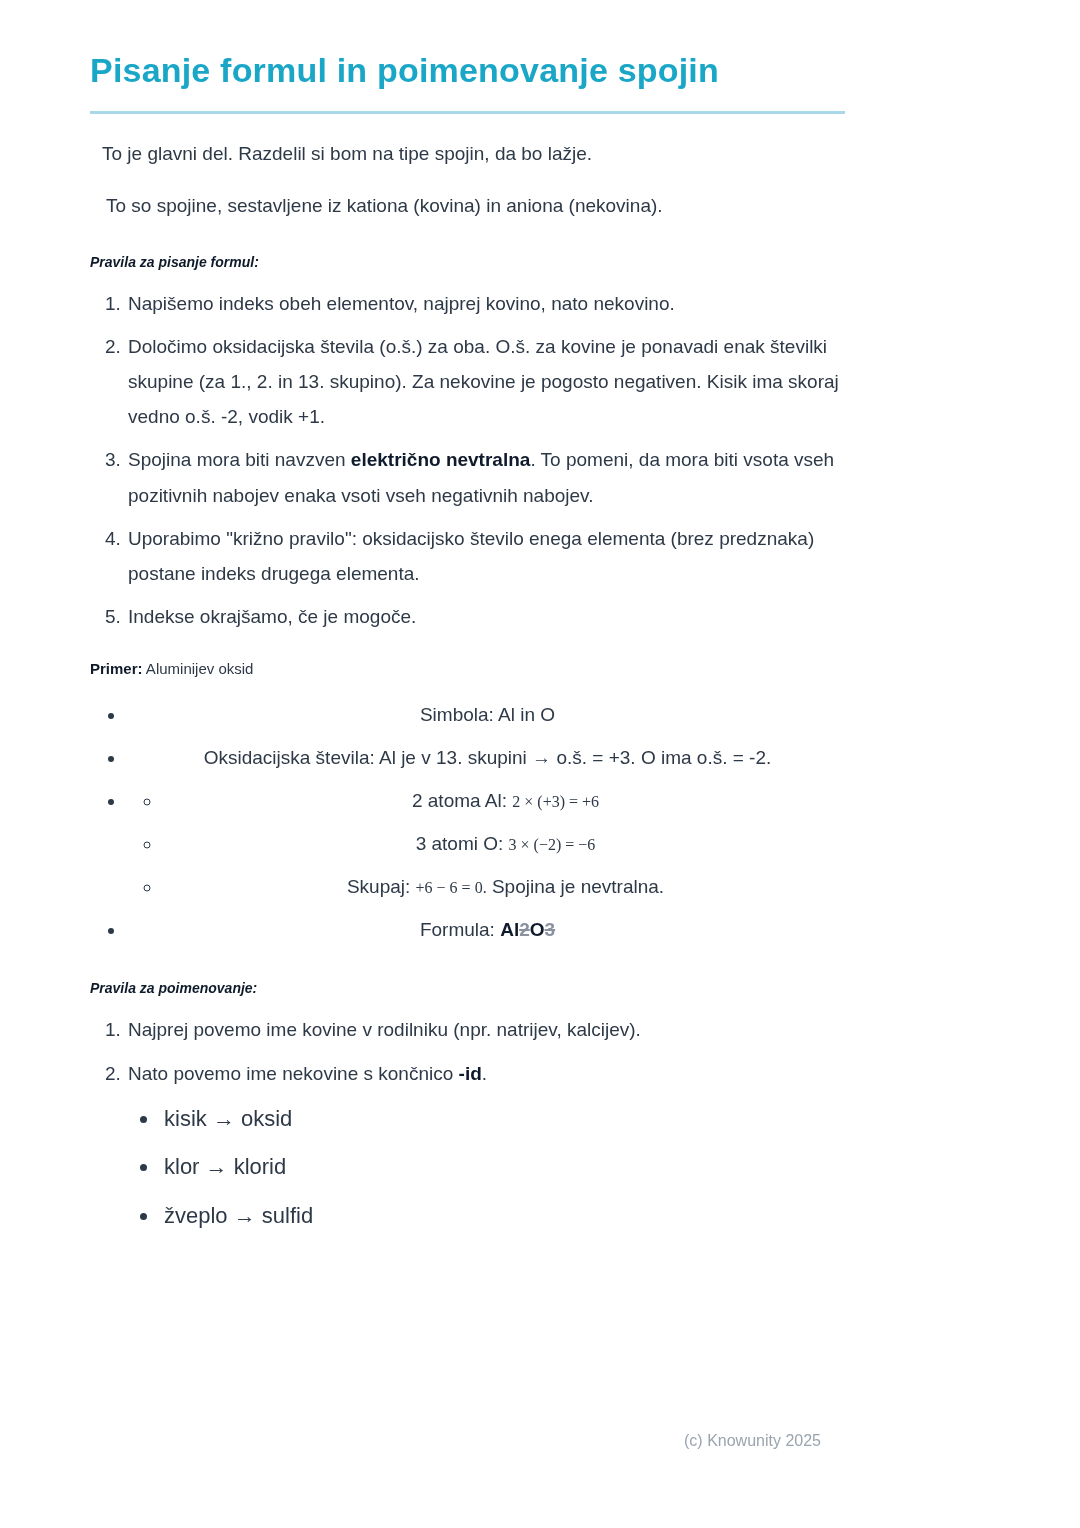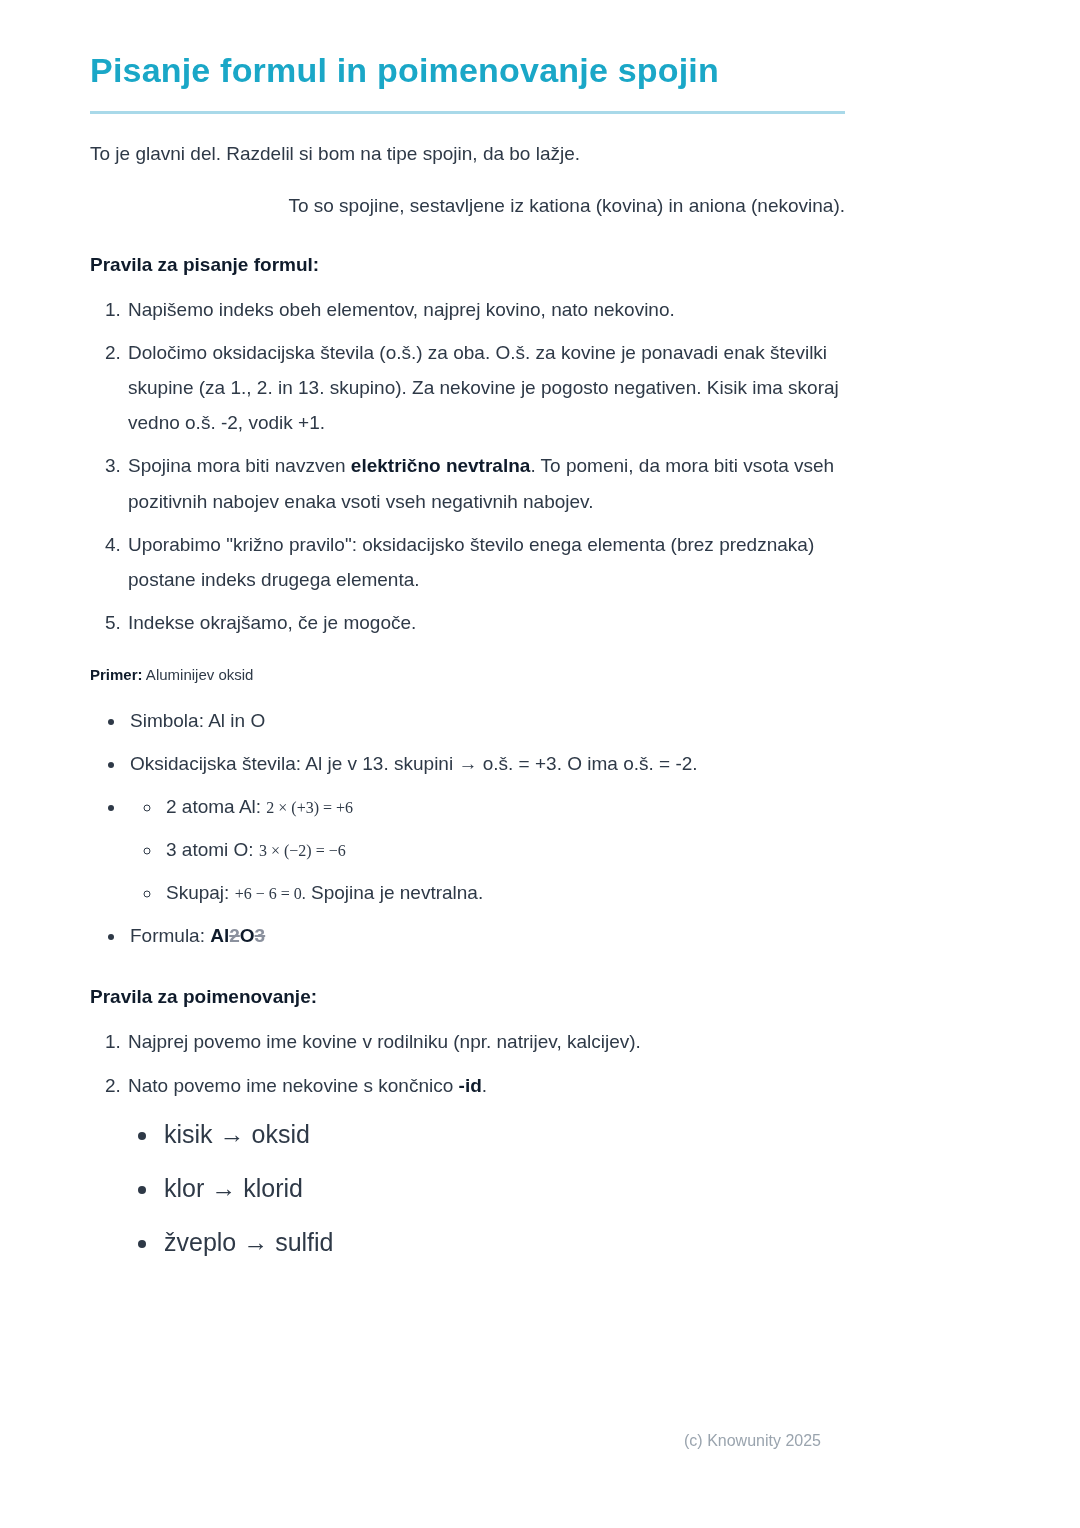--- a/index.html
+++ b/index.html
@@ -46,58 +46,59 @@
     line-height:1.32;
     letter-spacing:0.2px;
     color:var(--title);
   }
   hr.title-rule{
     border:none;
     border-top:3px solid var(--rule);
     margin:18px 0 0 0;
   }
   p.body-text{
-    margin:26px 0 0 0;
+    margin:26px 0 0 12px;
     font-size:19px;
     line-height:1.5;
     color:var(--body);
   }
   h2.section-heading{
     margin:36px 0 0 0;
     font-size:28px;
     font-weight:700;
     line-height:1.3;
     letter-spacing:0.2px;
     color:var(--heading);
   }
   p.lead{
     margin:24px 0 0 16px;
-    text-align:right;
   }
   p.rules-label{
     margin:33px 0 0 0;
-    font-size:19px;
+    font-size:14px;
     font-weight:700;
     color:var(--dark);
+    font-style:italic;
   }
   ol.num-list{
     margin:16px 0 0 0;
     padding:0 0 0 36px;
   }
   ol.num-list > li{
     font-size:19px;
     line-height:1.85;
     margin:0 0 8px 0;
     padding-left:2px;
     color:var(--body);
   }
   ul.bullet-list{
     margin:16px 0 0 0;
     padding:0 0 0 36px;
     list-style-type:disc;
+    text-align:center;
   }
   ul.bullet-list > li{
     font-size:19px;
     line-height:1.85;
     margin:0 0 8px 0;
     padding-left:4px;
     color:var(--body);
   }
   ul.circle-list{
     margin:8px 0 0 0;
@@ -109,21 +110,21 @@
     line-height:1.85;
     margin:0 0 8px 0;
     padding-left:4px;
   }
   ul.disc-sublist{
     margin:8px 0 0 0;
     padding:0 0 0 32px;
     list-style-type:disc;
   }
   ul.disc-sublist > li{
-    font-size:25px;
+    font-size:22px;
     line-height:1.85;
     margin:0 0 8px 0;
     padding-left:4px;
   }
   li::marker{color:var(--body);}
   strong.inline-bold{font-weight:700;color:var(--dark);}
   p.example-line{
     margin:24px 0 0 0;
     font-size:15px;
     line-height:1.5;

